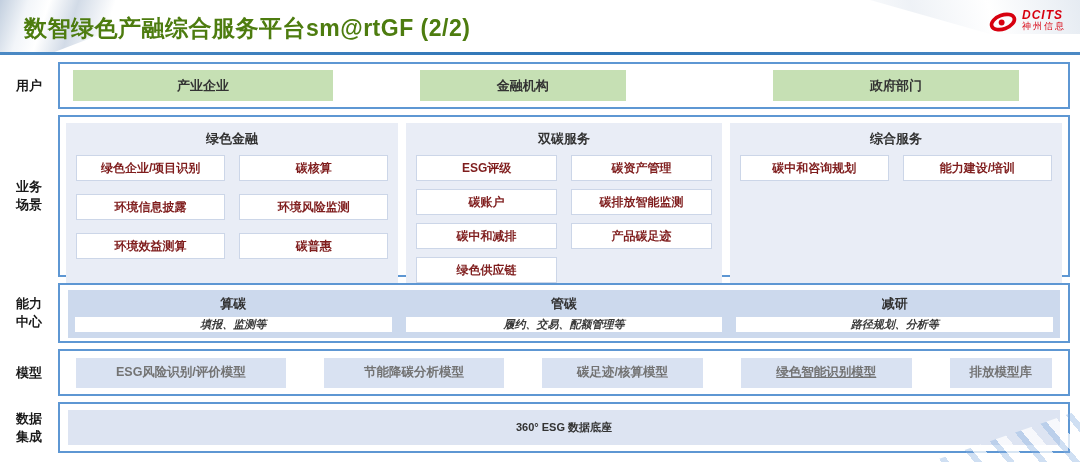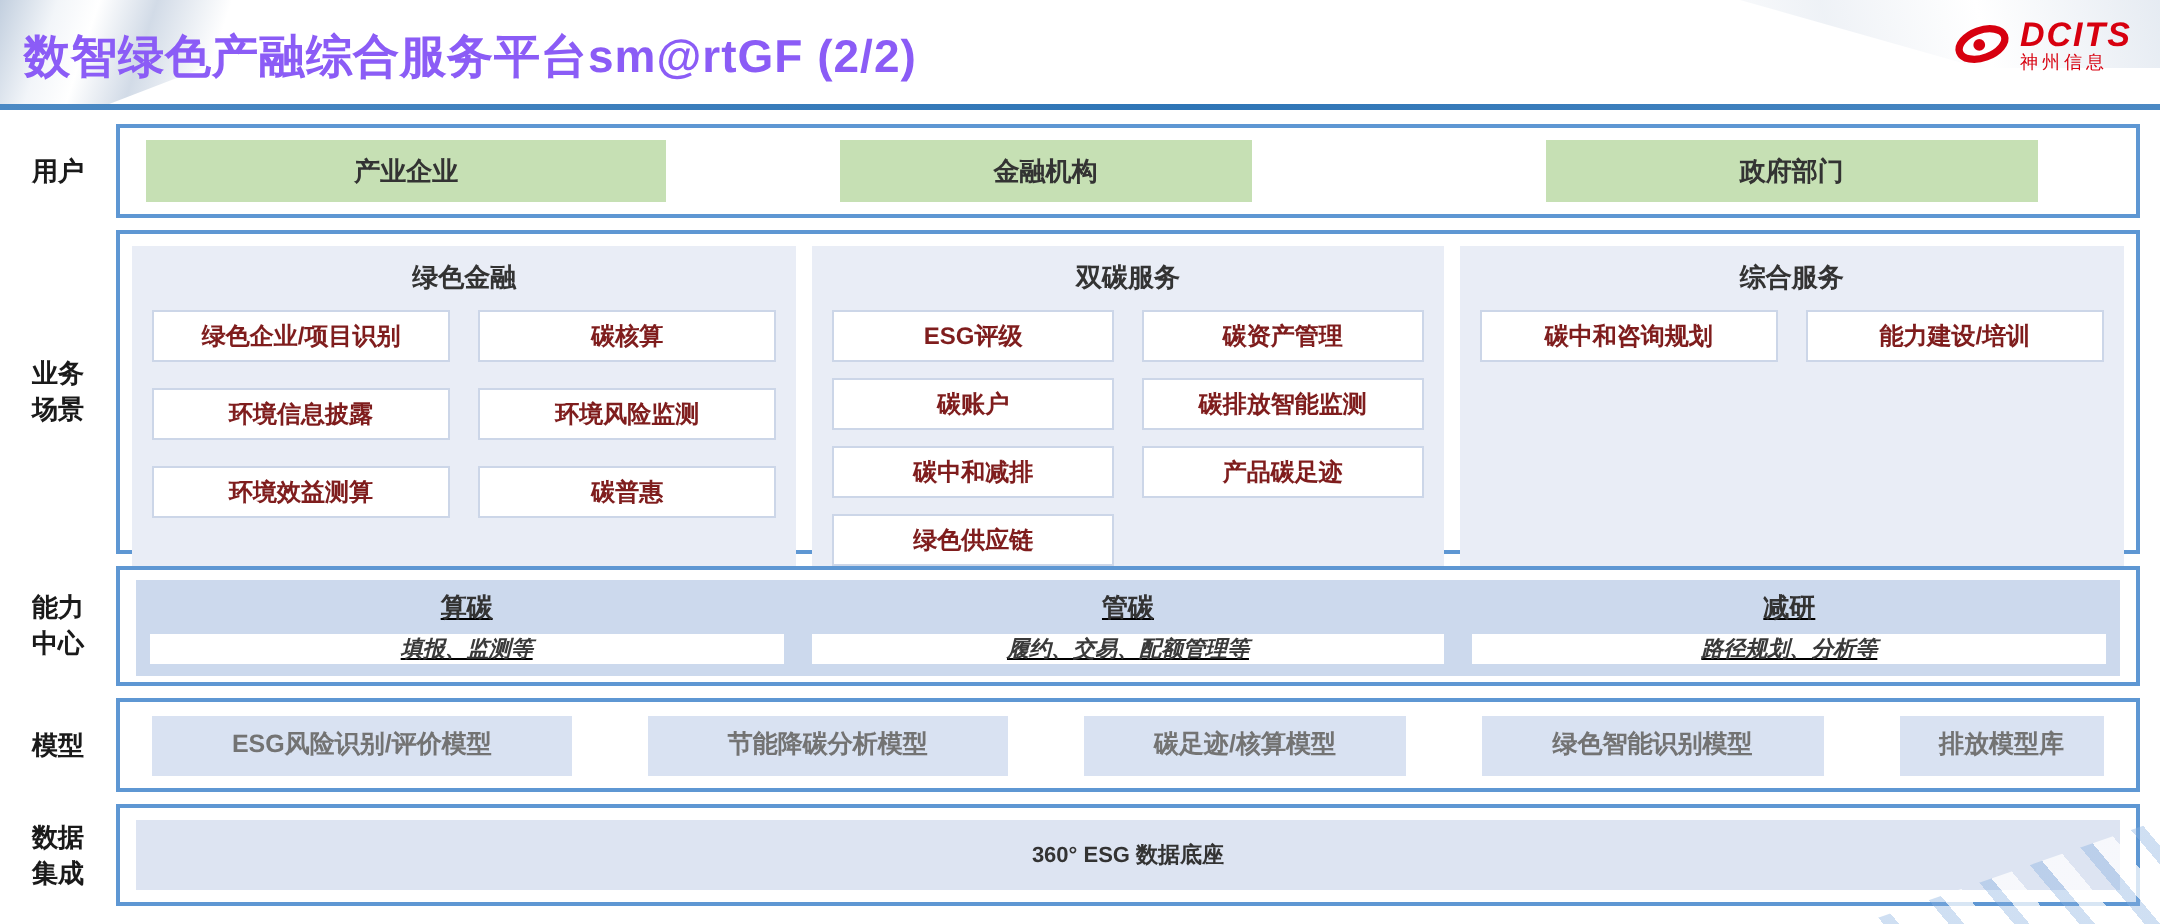--- a/index.html
+++ b/index.html
@@ -21,29 +21,29 @@
     clip-path:polygon(30% 0,100% 0,100% 100%,70% 100%);
   }
   .deco-br {
     bottom:0; right:0; width:150px; height:52px; z-index:2; opacity:.8;
     background:repeating-linear-gradient(50deg,rgba(255,255,255,0) 0 9px,rgba(136,176,224,.5) 9px 15px,rgba(255,255,255,.95) 15px 25px);
     clip-path:polygon(100% 0,100% 100%,0 100%);
   }
   
   header { position:relative; height:52px; z-index:1; }
   h1 {
-    margin:0; padding:13px 0 0 12px;
-    font-size:23px; font-weight:bold; color:#8b5cf6; letter-spacing:.5px;
+    margin:0; padding:13px 0 0 24px;
+    font-size:23px; font-weight:bold; color:#4d7c0f; letter-spacing:.5px;
   }
   .rule { position:relative; z-index:1; height:3px;
     background:linear-gradient(to right,#4b89c4,#2e75b6 55%,#4b89c4); }
   .logo { position:absolute; top:9px; right:14px; display:flex; align-items:flex-start; gap:4px; }
   .logo svg { display:block; margin-top:2px; }
   .logo-text { display:flex; flex-direction:column; align-items:flex-start; }
-  .logo-brand { color:#d7000f; font-weight:bold; font-style:italic; font-size:17px; letter-spacing:1px; line-height:1; }
+  .logo-brand { color:#d7000f; font-weight:bold; font-style:italic; font-size:12px; letter-spacing:1px; line-height:1; }
   .logo-sub { color:#d7000f; font-size:9px; letter-spacing:2px; line-height:1.3; }
   
   main {
     position:relative; z-index:1;
     display:grid; grid-template-columns:58px 1fr;
     grid-template-rows:47px 162px 60px 47px 51px;
     row-gap:6px; padding:7px 10px 0 0;
   }
   .rowlabel {
     display:flex; align-items:center; justify-content:center; text-align:center;
@@ -65,38 +65,38 @@
   .scol { background:#e9edf6; padding:5px 10px 6px; display:flex; flex-direction:column; }
   .scol-title { text-align:center; font-weight:bold; font-size:13px; color:#333; padding:2px 0 7px; }
   .sitems { display:grid; grid-template-columns:1fr 1fr; gap:13px 14px; align-content:start; }
   .scol:nth-child(2) .sitems { gap:8px 14px; }
   .sitem {
     background:#ffffff; border:1px solid #ccd6e8; height:24px;
     display:flex; align-items:center; justify-content:center;
     font-size:12px; font-weight:600; color:#7f1d1d; white-space:nowrap;
   }
   
-  .capabilities { display:grid; grid-template-columns:1fr 1fr 1fr; padding:5px 8px;text-decoration:underline; }
+  .capabilities { display:grid; grid-template-columns:1fr 1fr 1fr; padding:5px 8px; }
   .cbox { background:#ccd9ed; padding:3px 7px 6px; display:flex; flex-direction:column; }
   .cbox-title { text-align:center; font-weight:bold; font-size:13px; color:#333; padding:2px 0 4px; }
   .cbox-desc {
     background:#ffffff; flex:1; display:flex; align-items:center; justify-content:center;
     font-style:italic; font-size:11px; font-weight:600; color:#3a3a3a;text-align:center;
   }
   
   .models { display:flex; align-items:center; justify-content:space-between; padding:0 16px; }
   .mbox {
     background:#d9e2f2; height:30px;
     display:flex; align-items:center; justify-content:center;
     font-size:12.5px; font-weight:600; color:#737373; white-space:nowrap;
   }
   .mbox:nth-of-type(1){ width:21.5%; }
   .mbox:nth-of-type(2){ width:18.5%; }
   .mbox:nth-of-type(3){ width:16.5%; }
-  .mbox:nth-of-type(4){ width:17.5%; }
+  .mbox:nth-of-type(4){ width:17.5%;text-decoration:underline; }
   .mbox:nth-of-type(5){ width:10.5%; }
   
   .datarow { display:flex; padding:6px 8px; }
   .dbox {
     flex:1; background:#dde4f2;
     display:flex; align-items:center; justify-content:center;
     font-size:11px; font-weight:600; color:#333;
   }
 </style>
 </head>

